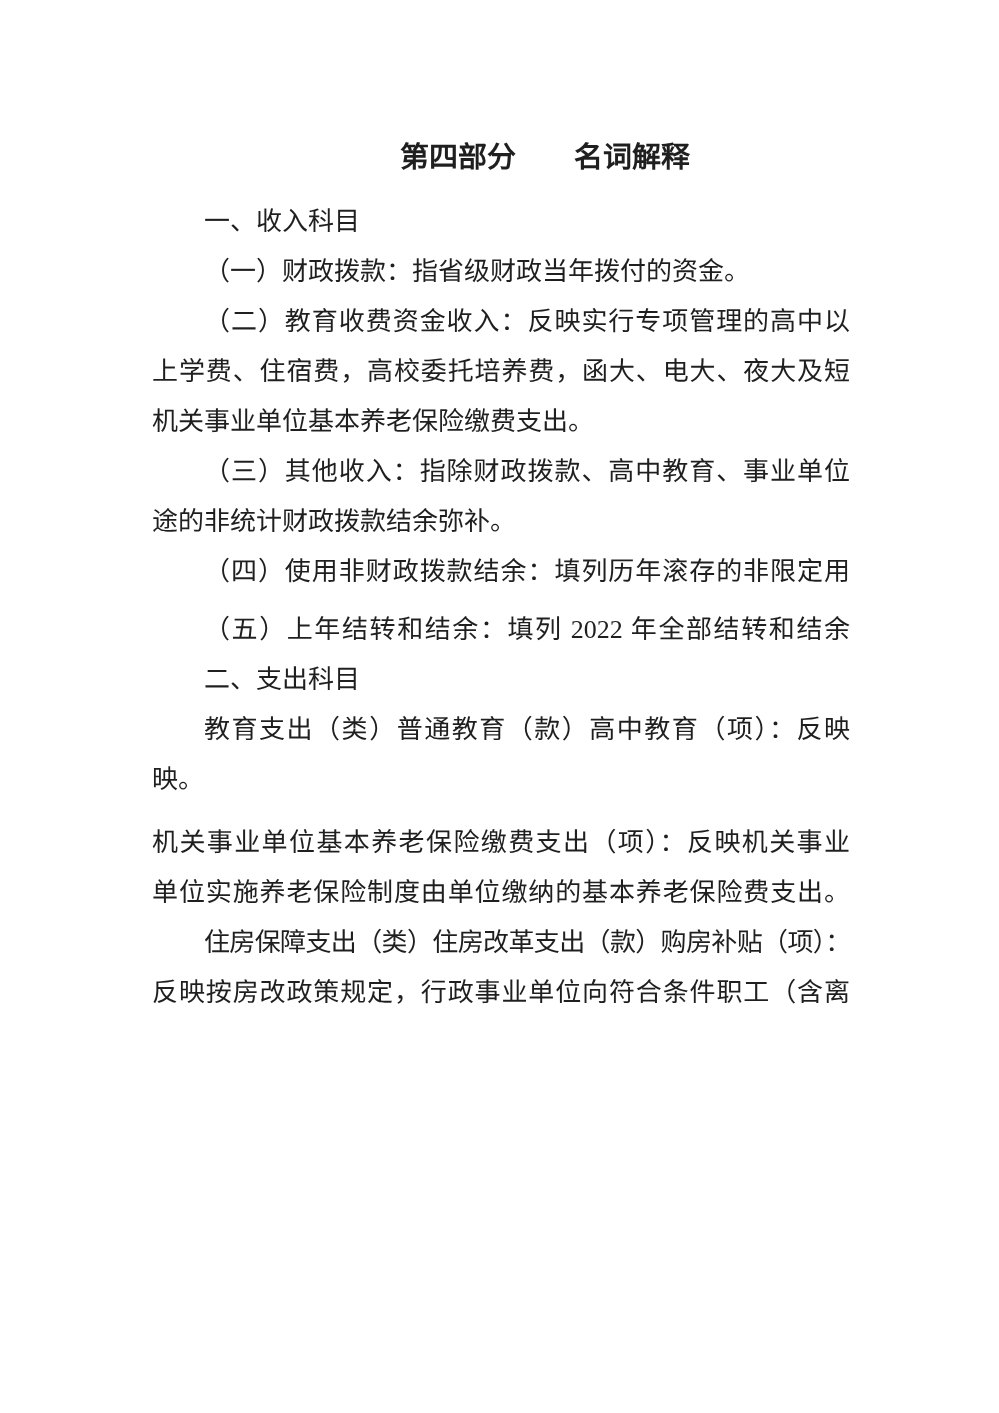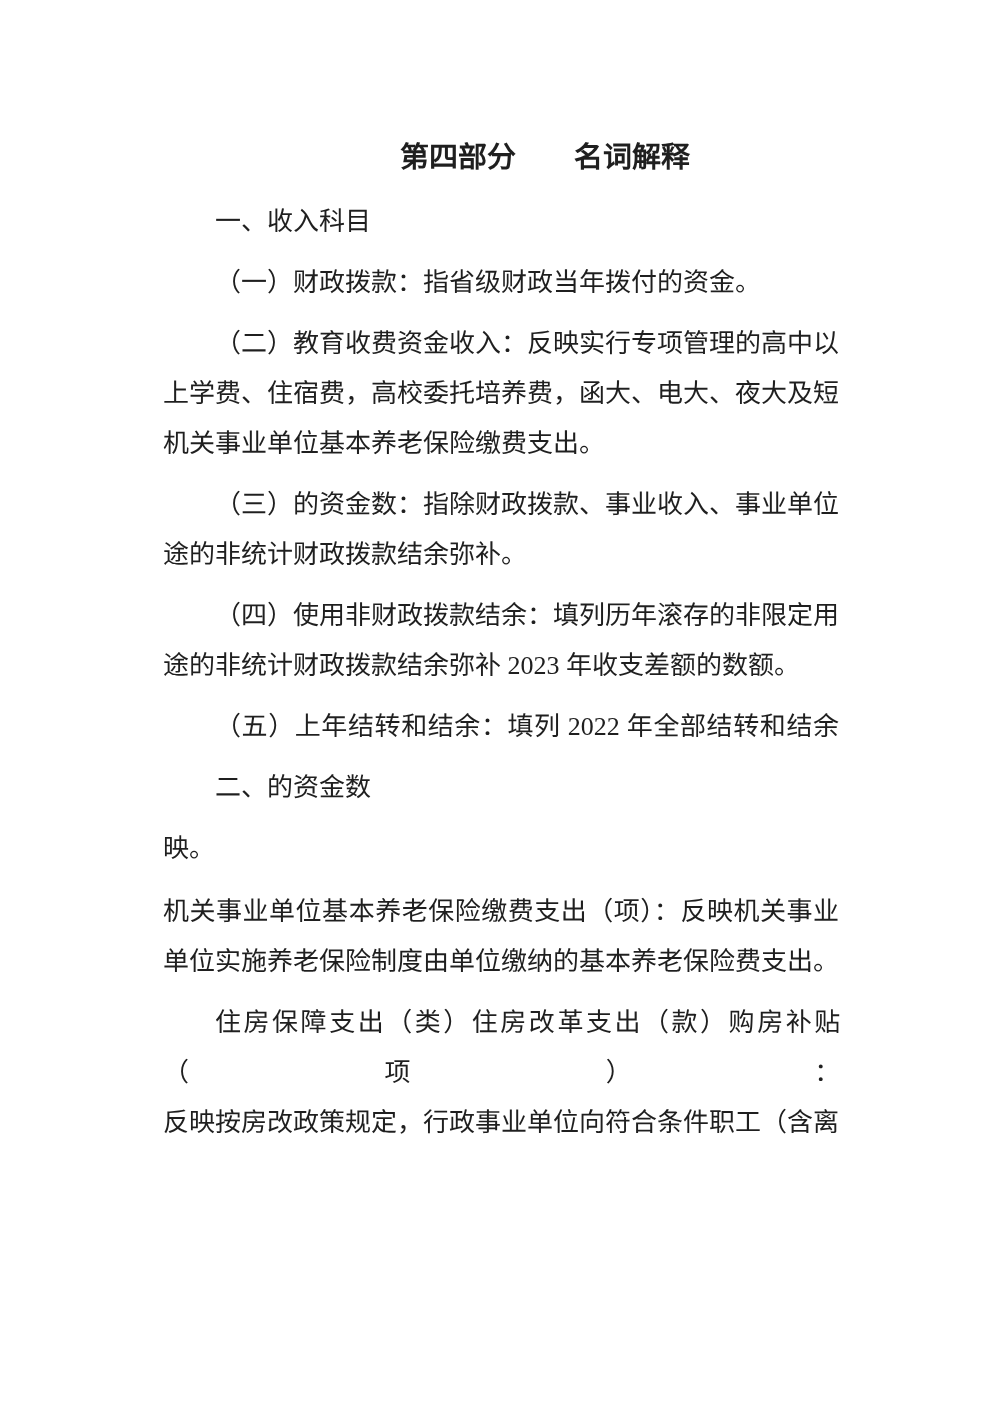--- a/index.html
+++ b/index.html
@@ -23,21 +23,21 @@
   }
   .doc-title {
     font-size: 29px;
     font-weight: 700;
     line-height: 50px;
     text-align: center;
     padding-left: 88px;   
     margin: 0 0 15px 0;
     white-space: pre;
   }
-  .para { margin: 11px; }
+  .para { margin: 0; }
   .para.mt8  { margin-top: 8px; }
   .para.mt13 { margin-top: 13px; }
   .line {
     font-size: 26px;
     line-height: 50px;
     text-align: justify;
     text-align-last: justify;
     text-justify: inter-ideograph;
   }
   .line.last {
@@ -65,38 +65,38 @@
     <div class="line last indent">（一）财政拨款：指省级财政当年拨付的资金。</div>
   </div>
 
   <div class="para">
     <div class="line indent">（二）教育收费资金收入：反映实行专项管理的高中以</div>
     <div class="line">上学费、住宿费，高校委托培养费，函大、电大、夜大及短</div>
     <div class="line last">机关事业单位基本养老保险缴费支出。</div>
   </div>
 
   <div class="para">
-    <div class="line indent">（三）的资金数：指除财政拨款、事业收入、事业单位</div>
+    <div class="line indent">（三）其他收入：指除财政拨款、高中教育、事业单位</div>
     <div class="line last">途的非统计财政拨款结余弥补。</div>
   </div>
 
   <div class="para">
     <div class="line indent">（四）使用非财政拨款结余：填列历年滚存的非限定用</div>
-    <div class="line last">途的非统计财政拨款结余弥补 2023 年收支差额的数额。</div>
   </div>
 
   <div class="para mt8">
     <div class="line indent">（五）上年结转和结余：填列 2022 年全部结转和结余</div>
   </div>
 
   <div class="para">
-    <div class="line last indent">二、的资金数</div>
+    <div class="line last indent">二、支出科目</div>
   </div>
 
   <div class="para">
+    <div class="line indent">教育支出（类）普通教育（款）高中教育（项）：反映</div>
     <div class="line last">映。</div>
   </div>
 
   <div class="para mt13">
     <div class="line">机关事业单位基本养老保险缴费支出（项）：反映机关事业</div>
     <div class="line">单位实施养老保险制度由单位缴纳的基本养老保险费支出。</div>
   </div>
 
   <div class="para">
     <div class="line indent tight">住房保障支出（类）住房改革支出（款）购房补贴（项）：</div>

